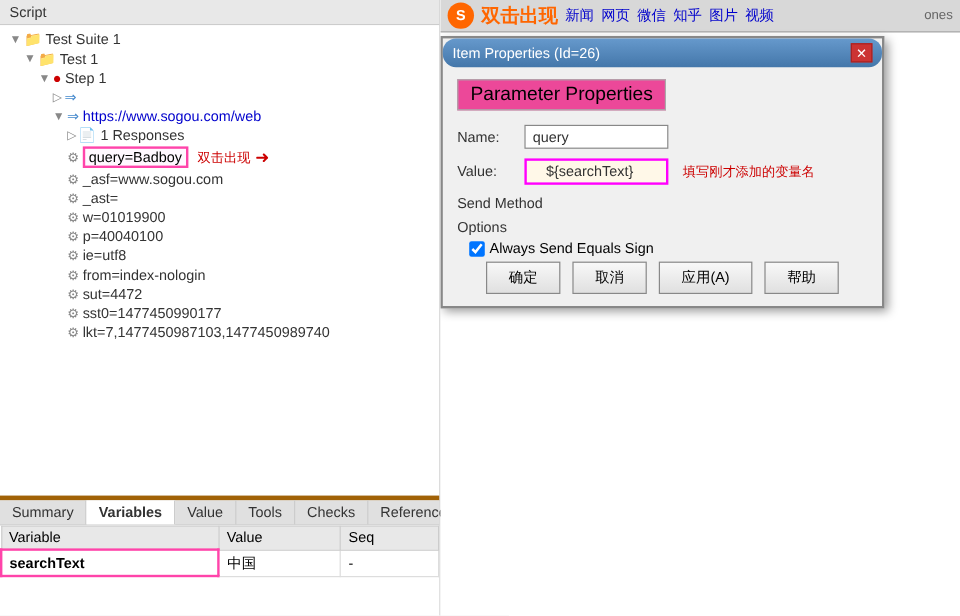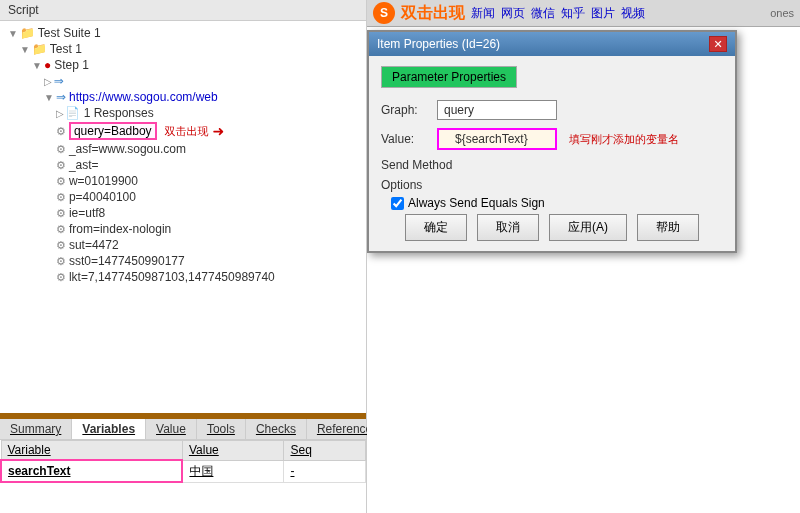--- a/index.html
+++ b/index.html
@@ -67,25 +67,24 @@
     }
     .arrow-right {
       color: #cc0000;
       font-size: 14px;
       margin-left: 4px;
     }
 
     
     .bottom-area {
       height: 100px;
-      border-top: 6px solid #a16207;
+      border-top: 4px solid #a16207;
       background: #f5f5f5;
       display: flex;
       flex-direction: column;
-      text-decoration: underline;
     }
 
     .tab-bar-bottom {
       display: flex;
       flex-direction: row;
       background: #e0e0e0;
       border-bottom: 1px solid #ccc;
       align-items: center;
     }
     .tab-bottom {
@@ -215,43 +214,44 @@
       font-size: 12px;
     }
     .dialog-titlebar {
       background: linear-gradient(to bottom, #6699cc, #4477aa);
       color: white;
       padding: 4px 8px;
       display: flex;
       align-items: center;
       justify-content: space-between;
       font-size: 12px;
+      border-radius: 11px;
     }
     .dialog-close-btn {
       background: #cc3333;
       color: white;
       border: 1px solid #aa2222;
       width: 18px;
       height: 16px;
       cursor: pointer;
       font-size: 11px;
       display: flex;
       align-items: center;
       justify-content: center;
     }
     .dialog-body {
       padding: 10px 12px;
     }
     .dialog-tab-bar {
-      background: #22c55e;
+      background: #ec4899;
       border: 1px solid #aaa;
       display: inline-block;
       padding: 3px 10px;
       margin-bottom: 12px;
-      font-size: 12px;
+      font-size: 16px;
     }
     .dialog-row {
       display: flex;
       align-items: center;
       margin-bottom: 8px;
       gap: 6px;
     }
     .dialog-label {
       width: 50px;
       color: #333;
@@ -481,21 +481,21 @@
       </div>
 
       <div class="dialog-body">
         
         <div class="dialog-tab-bar">
           <span>Parameter Properties</span>
         </div>
 
         
         <div class="dialog-row">
-          <span class="dialog-label">Graph:</span>
+          <span class="dialog-label">Name:</span>
           <span class="dialog-value-box">query</span>
         </div>
 
         
         <div class="dialog-row">
           <span class="dialog-label">Value:</span>
           <span class="dialog-value-box dialog-value-highlighted">${searchText}</span>
           <span class="annotation-red">填写刚才添加的变量名</span>
         </div>
 

